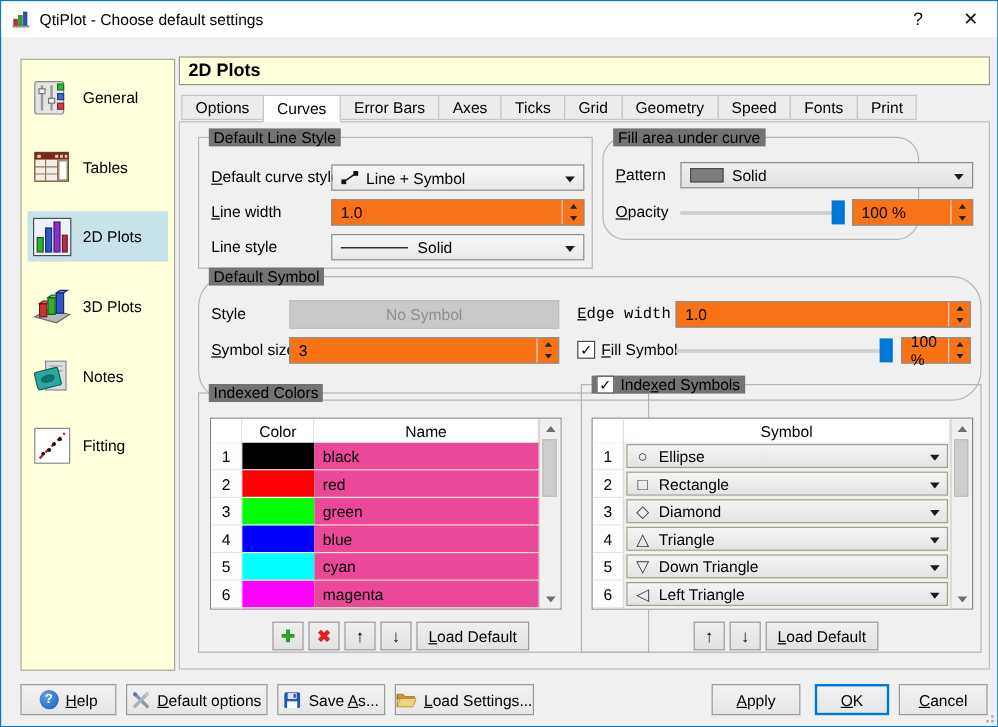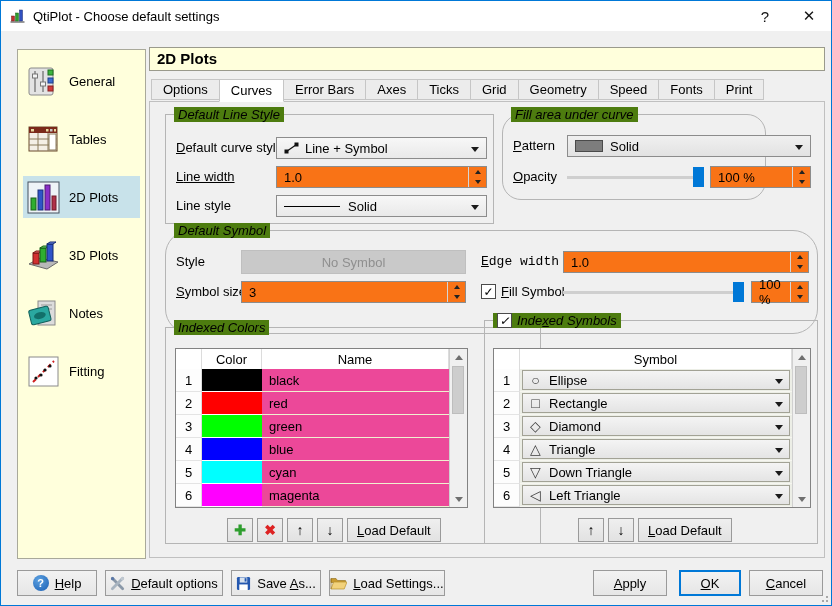--- a/index.html
+++ b/index.html
@@ -18,21 +18,21 @@
   .side-icon{width:35px;height:35px;flex:0 0 35px;}
   
   .page-header{position:absolute;left:148px;top:46px;width:676px;height:24px;background:#ffffdc;border:1px solid #9a9a8c;box-sizing:border-box;font-weight:bold;font-size:15px;padding:2px 7px;}
   
   .tabs{position:absolute;left:150px;top:78px;height:23px;display:flex;align-items:flex-start;z-index:3;}
   .tab{height:21px;line-height:20px;padding:0 11px;background:#ececec;border:1px solid #c6c6c6;margin-right:-1px;box-sizing:border-box;}
   .tab.active{height:23px;line-height:22px;background:#fff;border-bottom:1px solid #fff;z-index:4;position:relative;}
   
   .panel{position:absolute;left:148px;top:100px;width:676px;height:457px;border:1px solid #c0c0c0;background:#f0f0f0;box-sizing:border-box;z-index:1;}
   .group{position:absolute;border:1px solid #b5b5b5;box-sizing:border-box;}
-  .group-title{position:absolute;top:-8px;left:8px;background:#4d7c0f;padding:0 4px;white-space:nowrap;font-style:italic;}
+  .group-title{position:absolute;top:-8px;left:8px;background:#737373;padding:0 4px;white-space:nowrap;}
   .flabel{position:absolute;white-space:nowrap;line-height:22px;}
   
   .combo{position:absolute;height:22px;background:linear-gradient(#f7f7f7,#e9e9e9);border:1px solid #8c8c8c;box-sizing:border-box;display:flex;align-items:center;padding:0 22px 0 7px;white-space:nowrap;overflow:hidden;}
   .combo .carrow{position:absolute;right:7px;top:9px;width:0;height:0;border-left:4px solid transparent;border-right:4px solid transparent;border-top:5px solid #1a1a1a;}
   
   .spin{position:absolute;height:22px;background:#f97316;border:1px solid #8c8c8c;box-sizing:border-box;display:flex;align-items:center;padding:0 22px 0 7px;}
   .spin .sbtns{position:absolute;right:0;top:0;bottom:0;width:17px;border-left:1px solid #d5d5d5;display:flex;flex-direction:column;}
   .spin .sbtns div{flex:1;display:flex;align-items:center;justify-content:center;}
   .tri-up{width:0;height:0;border-left:3.5px solid transparent;border-right:3.5px solid transparent;border-bottom:4.5px solid #222;}
   .tri-down{width:0;height:0;border-left:3.5px solid transparent;border-right:3.5px solid transparent;border-top:4.5px solid #222;}
@@ -190,21 +190,21 @@
       <span class="flabel" style="left:10px;top:22px;"><u>D</u>efault curve style</span>
       <div class="combo" style="left:110px;top:22px;width:211px;">
         <svg width="15" height="12" viewBox="0 0 15 12" style="margin-right:6px;flex:0 0 15px;">
           <line x1="2.5" y1="9.5" x2="12.5" y2="2.5" stroke="#111" stroke-width="1.2"></line>
           <rect x="0.5" y="7.5" width="4" height="4" fill="#111"></rect>
           <rect x="10.5" y="0.5" width="4" height="4" fill="#111"></rect>
         </svg>
         <span>Line + Symbol</span>
         <span class="carrow"></span>
       </div>
-      <span class="flabel" style="left:10px;top:51px;text-decoration:underline;"><u>L</u>ine width</span>
+      <span class="flabel" style="left:10px;top:51px;"><u>L</u>ine width</span>
       <div class="spin" style="left:110px;top:51px;width:211px;">
         <span>1.0</span>
         <span class="sbtns">
             <div>
               <span class="tri-up"></span>
             </div>
             <div>
               <span class="tri-down"></span>
             </div>
           </span>

